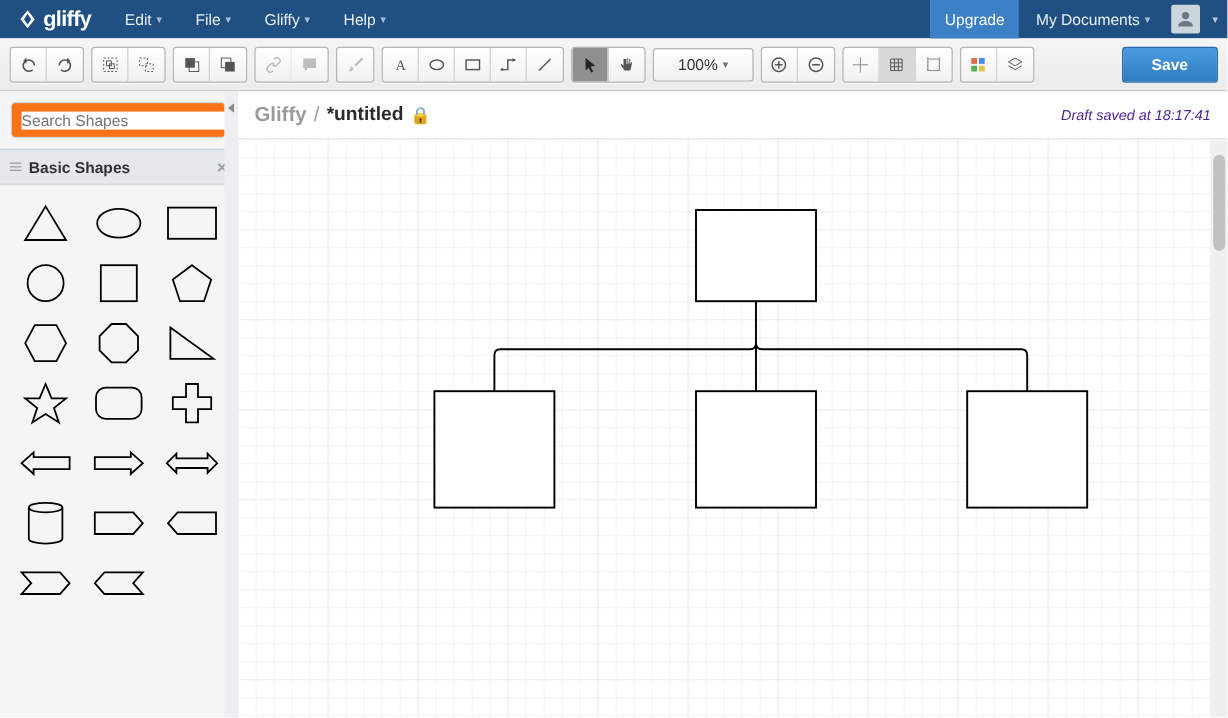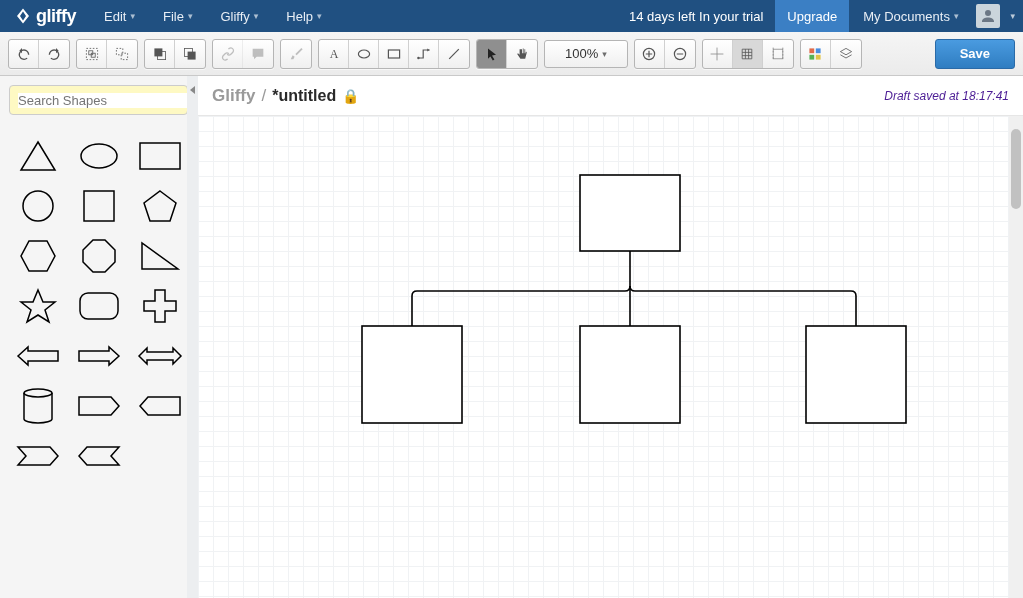--- a/index.html
+++ b/index.html
@@ -27,21 +27,21 @@
   .tbtn svg { width:16px; height:16px; }
   .zoom { display:flex; align-items:center; gap:6px; }
   .zoom-val { border:1px solid #b5b5b5; border-radius:3px; background:linear-gradient(#fff,#f0f0f0); height:28px; padding:0 20px; display:flex; align-items:center; gap:4px; font-size:13px; cursor:pointer; }
   .save-btn { margin-left:auto; background:linear-gradient(#4a9be0,#2f7dc1); color:#fff; border:1px solid #2a6aa7; border-radius:3px; height:30px; padding:0 24px; font-size:13px; font-weight:bold; cursor:pointer; }
 
   
   .main { display:flex; height: calc(598px - 32px - 44px); }
   .sidebar { width:198px; background:#f5f5f5; border-right:1px solid #dcdcdc; display:flex; flex-direction:column; position:relative; }
   .sidebar-splitter { position:absolute; right:-1px; top:0; bottom:0; width:11px; background:#eceef0; display:flex; align-items:flex-start; justify-content:center; padding-top:10px; cursor:col-resize; }
   .search-wrap { padding:9px; }
-  .search { display:flex; align-items:center; background:#fef9c3; border:1px solid #ccc; border-radius:4px; height:30px; padding:0 8px; }
+  .search { display:flex; align-items:center; background:#f97316; border:1px solid #ccc; border-radius:4px; height:30px; padding:0 8px; }
   .search input { border:none; outline:none; flex:1; font-size:13px; color:#777; }
   .section-header { background:#e4e7eb; border-top:1px solid #d0d4d9; border-bottom:1px solid #d0d4d9; height:30px; display:flex; align-items:center; padding:0 8px; gap:6px; font-weight:bold; color:#333; position:relative; }
   .section-header .close { position:absolute; right:8px; color:#9aa0a6; cursor:pointer; font-size:14px; }
   .shapes-grid { display:grid; grid-template-columns: repeat(3, 1fr); gap: 14px 10px; padding:14px 12px; justify-items:center; align-items:center; }
   .shape-cell { width:44px; height:36px; display:flex; align-items:center; justify-content:center; cursor:grab; }
   .shape-cell svg { overflow:visible; }
   
   .canvas-wrap { flex:1; display:flex; flex-direction:column; position:relative; }
   .breadcrumb { height:40px; border-bottom:1px solid #e6e6e6; display:flex; align-items:center; padding:0 14px; gap:6px; }
   .bc-root { color:#9a9a9a; font-weight:bold; font-size:17px; }
@@ -85,21 +85,20 @@
     <div class="menu-item">
         <span>Gliffy</span>
         <span class="chev">▾</span>
       </div>
     <div class="menu-item">
         <span>Help</span>
         <span class="chev">▾</span>
       </div>
   </div>
   <div class="spacer"></div>
-  <div class="trial">14 days left In your trial</div>
   <div class="upgrade">Upgrade</div>
   <div class="menu-item">
       <span>My Documents</span>
       <span class="chev">▾</span>
     </div>
   <div class="avatar">
     <svg width="18" height="18" viewBox="0 0 24 24">
         <path fill="#6b7785" d="M12 12a4 4 0 1 0 0-8 4 4 0 0 0 0 8zm0 2c-4 0-8 2-8 5v1h16v-1c0-3-4-5-8-5z"></path>
       </svg>
   </div>
@@ -282,20 +281,29 @@
   <div class="sidebar">
     <div class="search-wrap">
       <div class="search">
         <input placeholder="Search Shapes" style="">
         <svg width="14" height="14" viewBox="0 0 20 20">
             <circle cx="8" cy="8" r="5" fill="none" stroke="#333" stroke-width="2"></circle>
             <line x1="12" y1="12" x2="17" y2="17" stroke="#333" stroke-width="2"></line>
           </svg>
       </div>
     </div>
+    <div class="section-header">
+      <svg width="10" height="10" viewBox="0 0 10 10">
+          <line x1="0" y1="2" x2="10" y2="2" stroke="#9aa0a6"></line>
+          <line x1="0" y1="5" x2="10" y2="5" stroke="#9aa0a6"></line>
+          <line x1="0" y1="8" x2="10" y2="8" stroke="#9aa0a6"></line>
+        </svg>
+      <span>Basic Shapes</span>
+      <span class="close">×</span>
+    </div>
     <div class="shapes-grid">
 
       <div class="shape-cell">
           <svg width="38" height="32">
             <polygon points="19,2 36,30 2,30" fill="none" stroke="#000" stroke-width="1.5"></polygon>
           </svg>
         </div>
       <div class="shape-cell">
           <svg width="40" height="28">
             <ellipse cx="20" cy="14" rx="18" ry="12" fill="none" stroke="#000" stroke-width="1.5"></ellipse>

